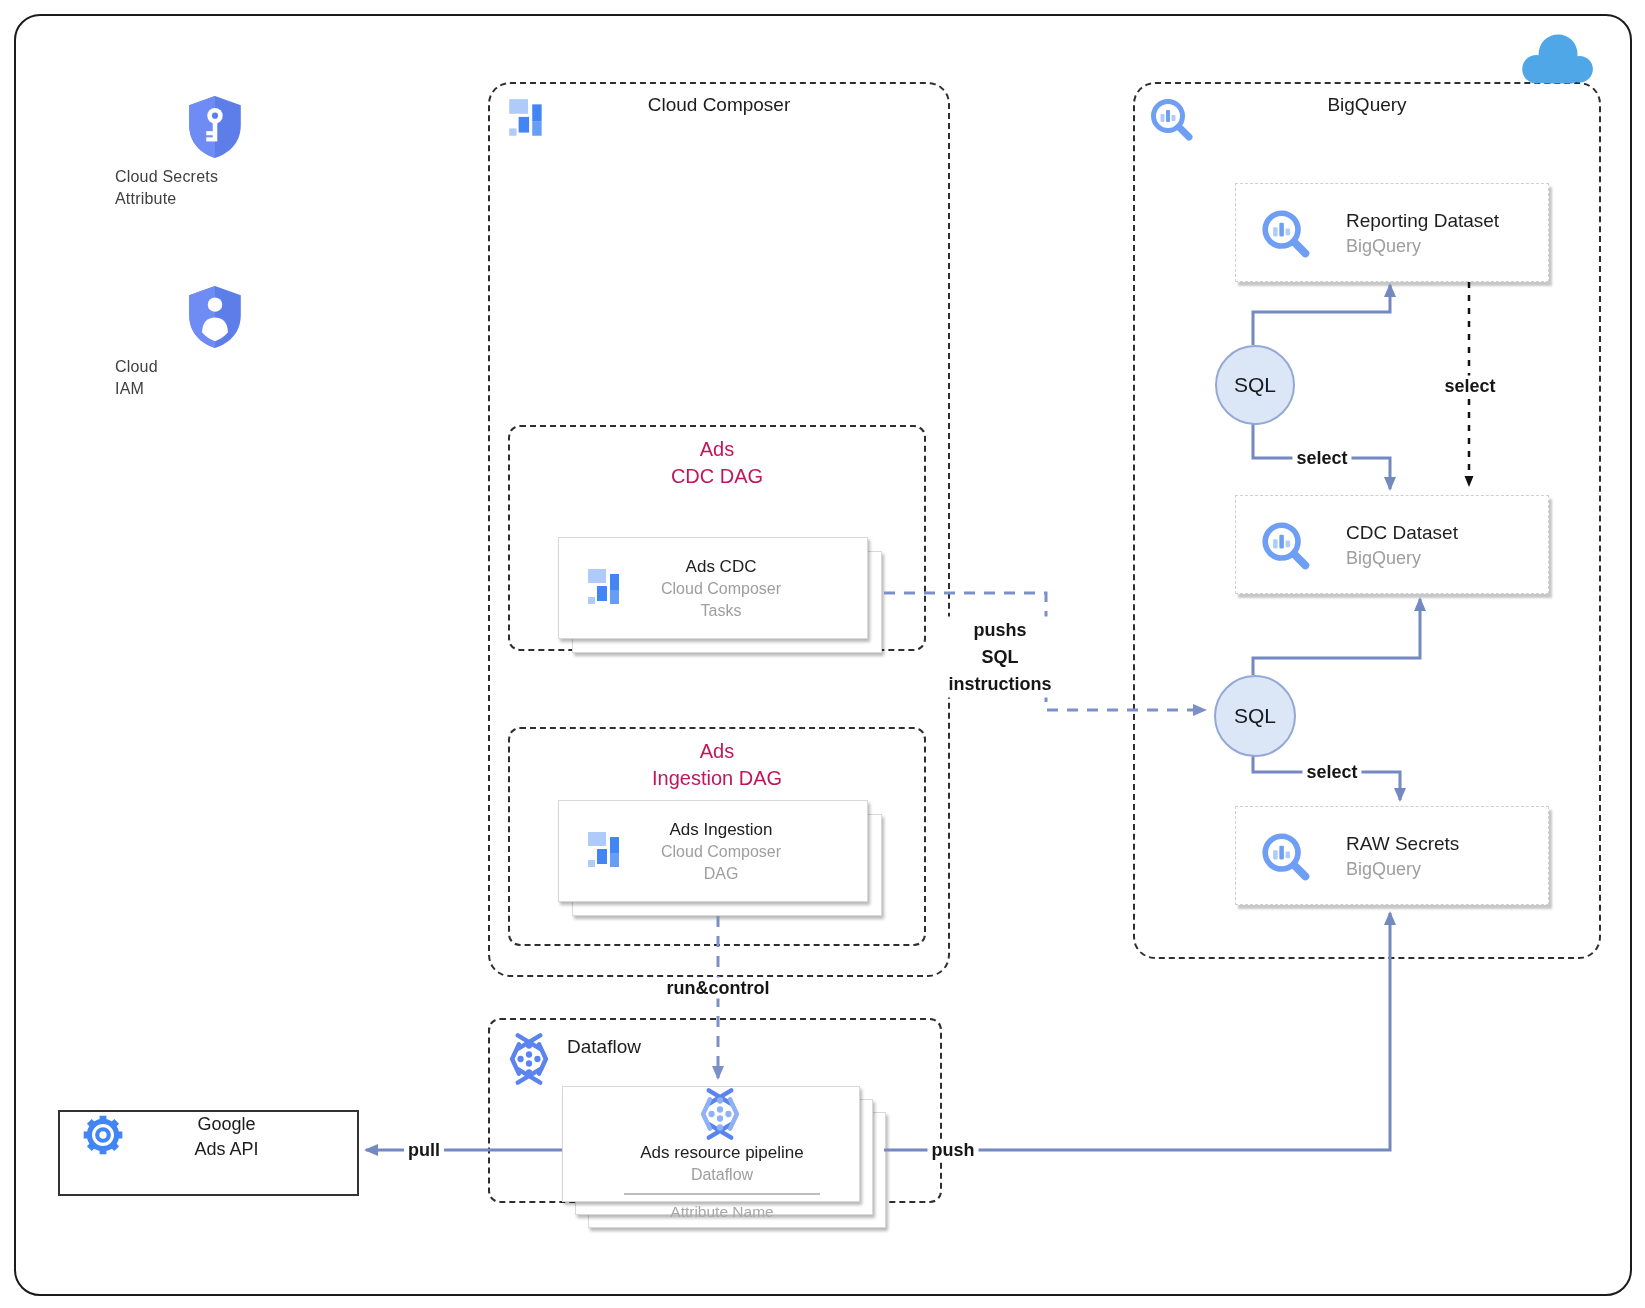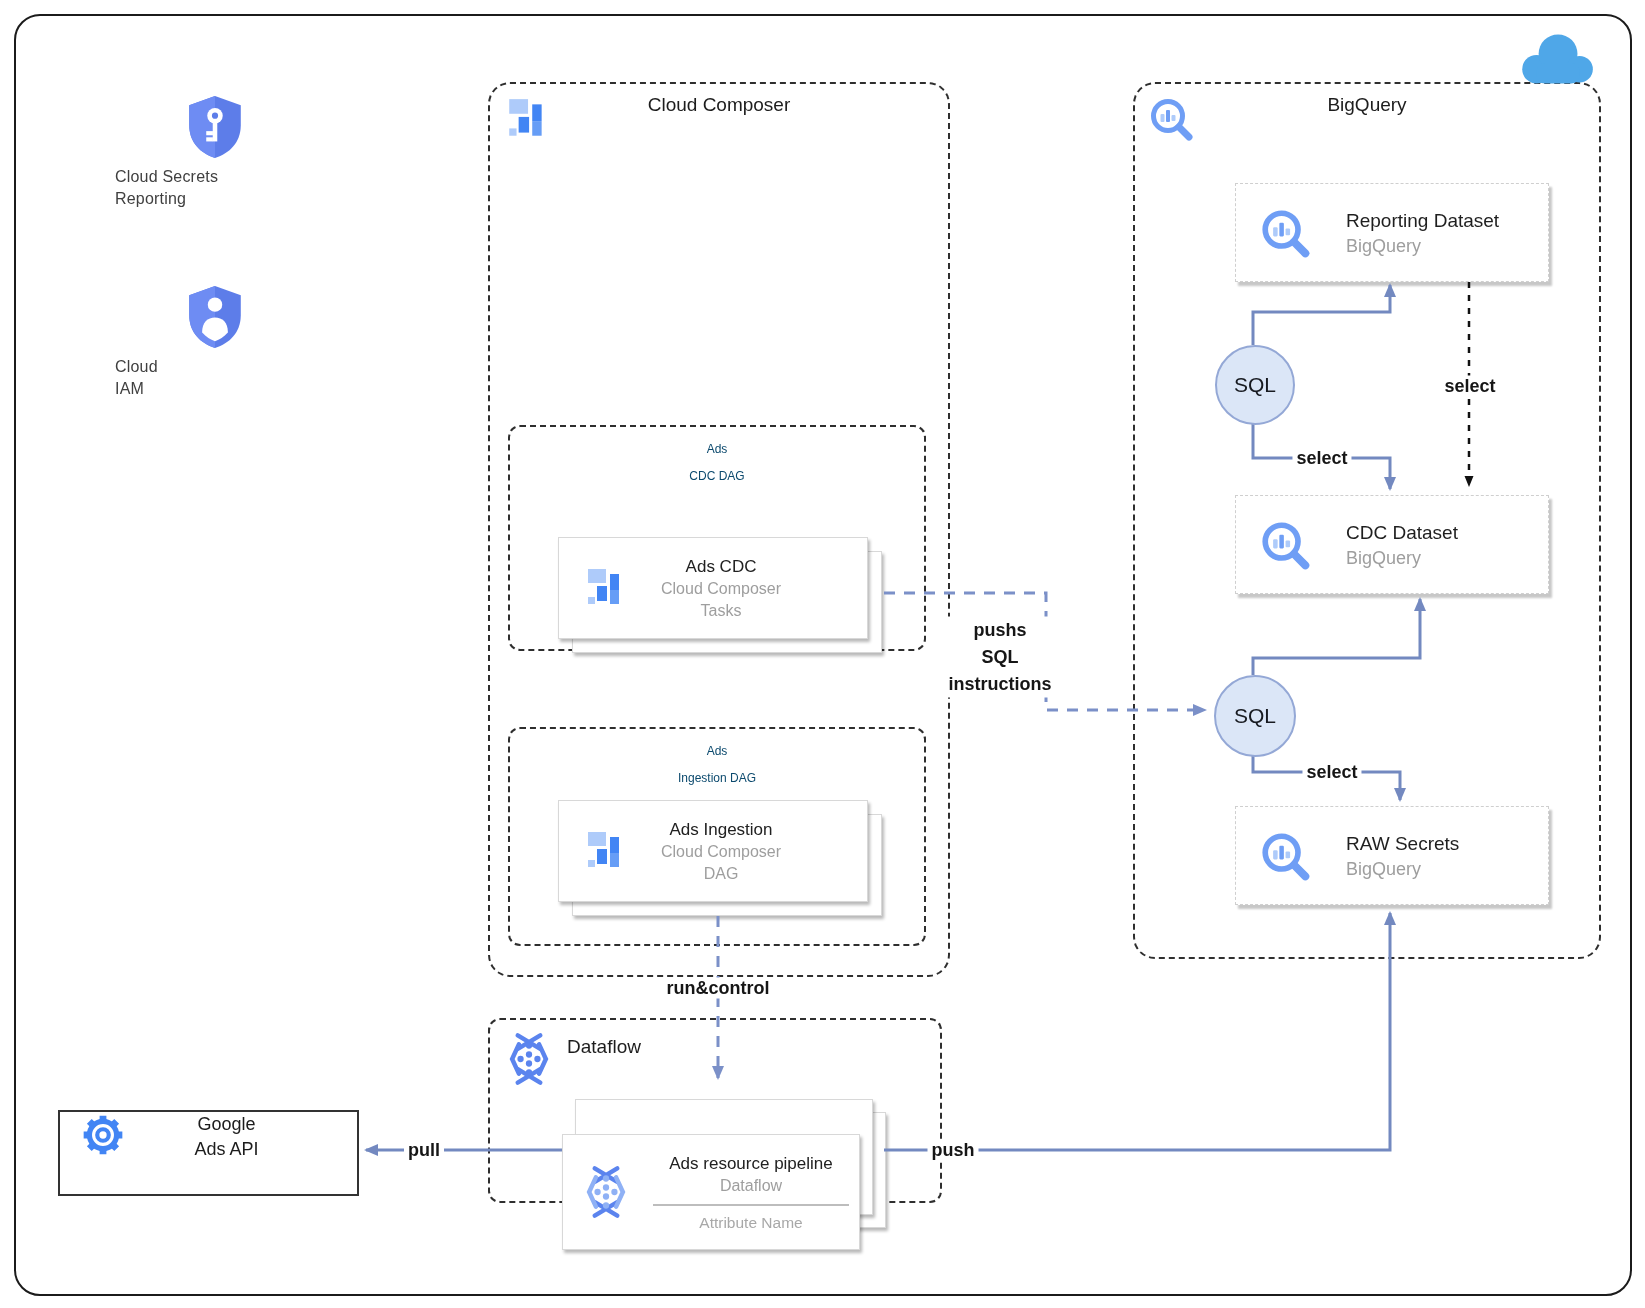--- a/index.html
+++ b/index.html
@@ -3,21 +3,21 @@
 <meta charset="utf-8">
 <style>
   html,body{margin:0;padding:0;background:#fff;}
   #canvas{position:relative;width:1645px;height:1308px;background:#ffffff;
           font-family:"Liberation Sans",sans-serif;overflow:hidden;}
   .abs{position:absolute;}
   #outer-border{left:14px;top:14px;width:1614px;height:1278px;border:2.5px solid #1b1b1b;border-radius:26px;z-index:0;}
   .dashed-container{border:2px dashed #2e2e2e;border-radius:22px;z-index:1;}
   .group-box{border:2px dashed #2e2e2e;border-radius:12px;z-index:1;}
   .container-title{font-size:19px;color:#1d1d1d;text-align:center;}
-  .group-title{font-size:12px;color:#0c4a6e;line-height:27px;text-align:center;width:100%;}
+  .group-title{font-size:20px;color:#be185d;line-height:27px;text-align:center;width:100%;}
   .side-label{font-size:16px;color:#404040;text-align:left;line-height:22px;letter-spacing:.2px;}
   .stack-card{background:#fff;border:1px solid #d8d8d8;box-shadow:2px 3px 3px rgba(0,0,0,.28);z-index:2;}
   .stack-front{display:flex;align-items:center;text-align:center;}
   .card-title{font-size:17px;color:#212121;line-height:23px;}
   .card-sub{font-size:16px;color:#9e9e9e;line-height:22px;}
   .dataset-card{background:#fff;border:1.5px dashed #cfcfcf;box-shadow:3px 4px 2px rgba(0,0,0,.22);
                 display:flex;align-items:center;z-index:2;}
   .ds-title{font-size:19px;color:#1f1f1f;line-height:26px;}
   .ds-sub{font-size:18px;color:#9e9e9e;line-height:24px;}
   .sql-node{background:#dbe6f7;border:2px solid #94a8d6;border-radius:50%;display:flex;
@@ -52,21 +52,21 @@
       <path d="M28 2 L53 11 V30 C53 47 42 57.5 28 62 C14 57.5 3 47 3 30 V11 Z" fill="#5d7de9"></path>
       <path d="M28 2 L3 11 V30 C3 47 14 57.5 28 62 Z" fill="#6e8cf3"></path>
       <circle cx="28" cy="21" r="7.5" fill="#fff"></circle>
       <circle cx="28" cy="21" r="3" fill="#5d7de9"></circle>
       <rect x="25.8" y="27" width="4.4" height="19" fill="#fff"></rect>
       <rect x="19.5" y="36" width="6.5" height="4" fill="#fff"></rect>
       <rect x="19.5" y="42" width="6.5" height="4" fill="#fff"></rect>
     </svg>
     <div class="side-label" style="margin-top:6px;">
       <div>Cloud Secrets</div>
-      <div>Reporting</div>
+      <div>Attribute</div>
     </div>
   </div>
 
   <div class="abs" style="left:115px;top:284px;width:200px;">
     <svg style="display:block;margin:0 auto;" width="58" height="66" viewBox="0 0 56 64">
       <path d="M28 2 L53 11 V30 C53 47 42 57.5 28 62 C14 57.5 3 47 3 30 V11 Z" fill="#5d7de9"></path>
       <path d="M28 2 L3 11 V30 C3 47 14 57.5 28 62 Z" fill="#6e8cf3"></path>
       <circle cx="28" cy="20" r="7" fill="#fff"></circle>
       <path d="M15.5 47 C15.5 37 21 32.5 28 32.5 C35 32.5 40.5 37 40.5 47 C36.5 51.5 32.5 53.8 28 55.5 C23.5 53.8 19.5 51.5 15.5 47 Z" fill="#fff"></path>
     </svg>
@@ -146,21 +146,21 @@
           <circle cx="22" cy="36" r="2.8"></circle>
         <circle cx="14.5" cy="24" r="2.8"></circle>
           <circle cx="29.5" cy="24" r="2.8"></circle>
       </g>
     </svg>
     <div style="position:absolute;left:77px;top:16px;font-size:19px;color:#1d1d1d;">Dataflow</div>
   </div>
 
   <div class="abs stack-card" style="left:588px;top:1112px;width:296px;height:114px;"></div>
   <div class="abs stack-card" style="left:575px;top:1099px;width:296px;height:114px;"></div>
-  <div class="abs stack-card stack-front" style="left:562px;top:1134px;width:296px;height:114px;">
+  <div class="abs stack-card stack-front" style="left:562px;top:1086px;width:296px;height:114px;flex-direction:column;">
     <svg style="margin-left:18px;flex:none;" width="50" height="54" viewBox="0 0 44 48">
       <g stroke="#8fb1f5" stroke-width="4" stroke-linecap="round" fill="none">
         <path d="M12 3 L32 15 M32 3 L12 15" stroke="#5b84ee"></path>
         <path d="M12 33 L32 45 M32 33 L12 45" stroke="#5b84ee"></path>
         <path d="M13 11 L7 24 L13 37"></path>
         <path d="M31 11 L37 24 L31 37"></path>
       </g>
       <g fill="#8fb1f5">
         <circle cx="22" cy="12" r="2.8"></circle>
           <circle cx="22" cy="20" r="2.8"></circle>

